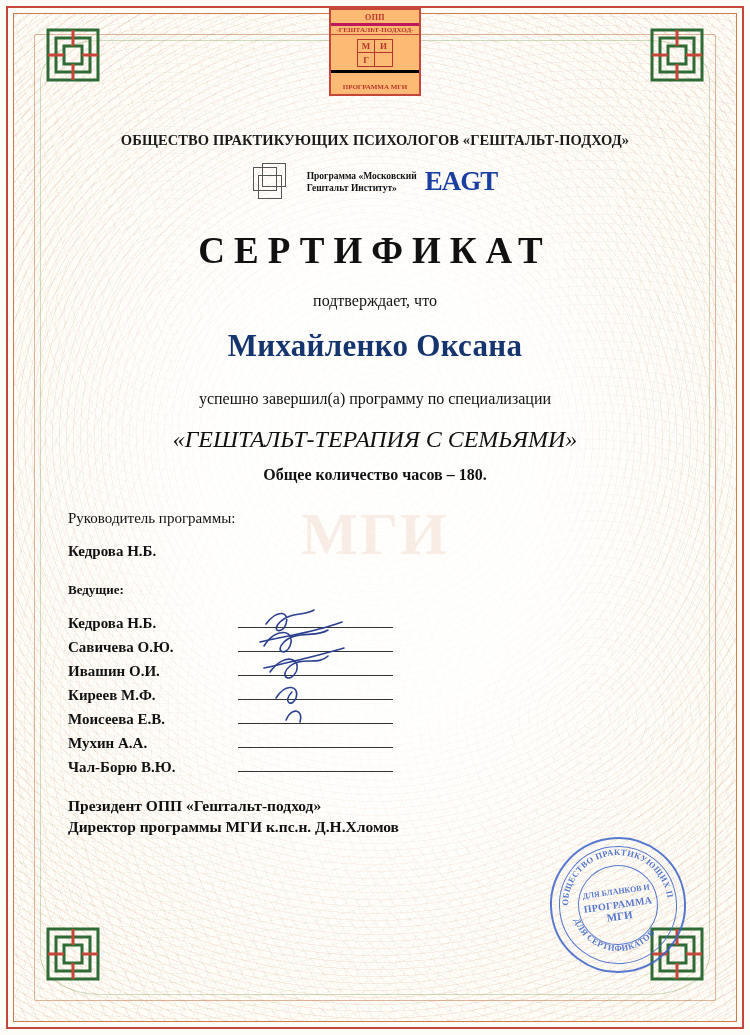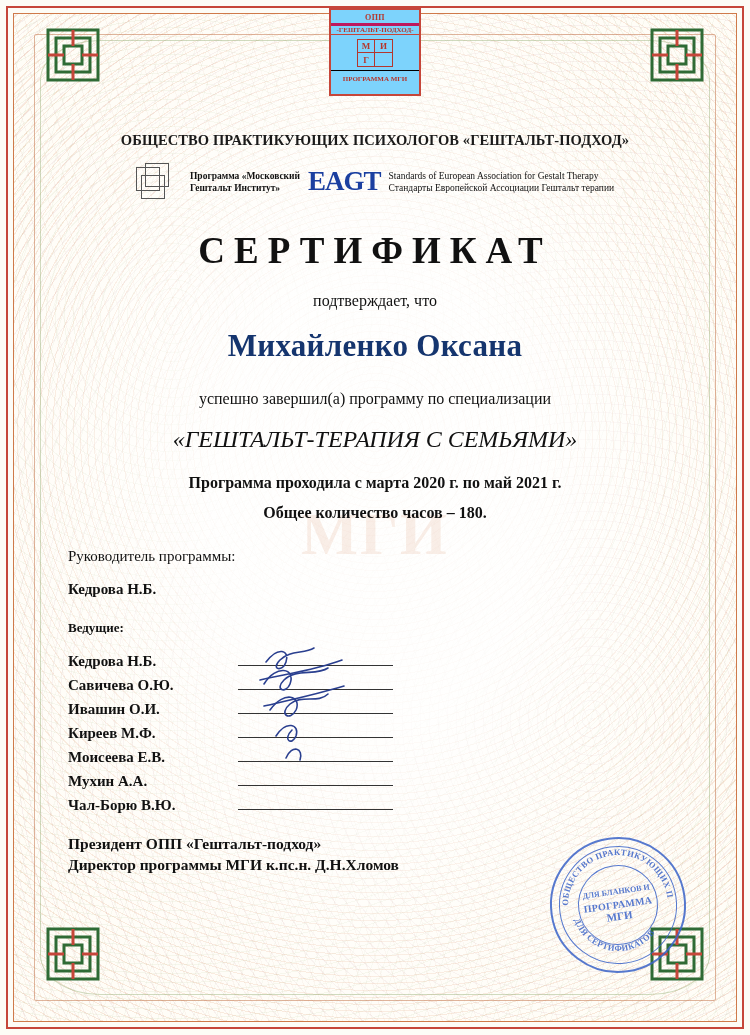--- a/index.html
+++ b/index.html
@@ -34,32 +34,32 @@
   .corner{position:absolute;width:58px;height:58px;}
   .corner svg{display:block;}
   .c-tl{left:44px;top:26px;}
   .c-tr{right:44px;top:26px;transform:scaleX(-1);}
   .c-bl{left:44px;bottom:52px;transform:scaleY(-1);}
   .c-br{right:44px;bottom:52px;transform:scale(-1,-1);}
 
   
   .top-emblem{
     position:absolute;left:50%;top:8px;transform:translateX(-50%);
-    width:92px;height:88px;border:2px solid #c6463a;background:#7dd3fc;
+    width:92px;height:88px;border:2px solid #c6463a;background:#fdba74;
     display:flex;flex-direction:column;align-items:center;justify-content:flex-start;
     padding-top:3px;box-sizing:border-box;z-index:6;
   }
   .top-emblem .l1{font-size:8px;font-weight:bold;color:#b5362c;letter-spacing:.5px;}
   .top-emblem .l2{font-size:7px;font-weight:bold;color:#b5362c;border-top:3px solid #be185d;border-bottom:1px solid #c6463a;width:100%;text-align:center;margin-top:1px;}
   .top-emblem .sq{width:34px;height:26px;border:1px solid #b5362c;margin-top:4px;display:grid;grid-template-columns:1fr 1fr;grid-template-rows:1fr 1fr;}
   .top-emblem .sq span{font-size:9px;font-weight:bold;color:#b5362c;display:flex;align-items:center;justify-content:center;}
   .top-emblem .sq span:nth-child(1){border-right:1px solid #b5362c;border-bottom:1px solid #b5362c;}
   .top-emblem .sq span:nth-child(2){border-bottom:1px solid #b5362c;}
   .top-emblem .sq span:nth-child(3){border-right:1px solid #b5362c;}
-  .top-emblem .l3{font-size:7px;font-weight:bold;color:#b5362c;margin-top:3px;border-top:1px solid #000000;width:100%;text-align:center;padding-top:4px;}
+  .top-emblem .l3{font-size:7px;font-weight:bold;color:#b5362c;margin-top:3px;border-top:3px solid #000000;width:100%;text-align:center;padding-top:10px;}
 
   
   .content{position:absolute;left:56px;right:56px;top:132px;z-index:5;text-align:center;}
 
   .org-title{font-size:14.5px;font-weight:bold;color:#1a1a1a;letter-spacing:.1px;}
 
   .eagt-row{display:flex;align-items:center;justify-content:center;gap:8px;margin-top:14px;}
   .mgi-mark{width:46px;height:40px;position:relative;flex:0 0 auto;}
   .mgi-mark i{position:absolute;border:1.6px solid #555;display:block;}
   .mgi-mark i:nth-child(1){left:0;top:4px;width:22px;height:22px;}
@@ -197,32 +197,27 @@
       <div class="mgi-mark">
           <i></i>
           <i></i>
           <i></i>
         </div>
       <div class="mgi-text">
         <div>Программа «Московский</div>
         <div>Гештальт Институт»</div>
       </div>
       <div class="eagt-logo">EAGT</div>
-      <div class="eagt-text">
-        <div>Standards of  European Association for Gestalt Therapy</div>
-        <div>Стандарты Европейской Ассоциации Гештальт терапии</div>
-      </div>
     </div>
 
     <div class="cert-word">СЕРТИФИКАТ</div>
     <div class="confirm">подтверждает, что</div>
     <div class="holder">Михайленко Оксана</div>
     <div class="completed">успешно завершил(а) программу по специализации</div>
     <div class="program">«ГЕШТАЛЬТ-ТЕРАПИЯ С СЕМЬЯМИ»</div>
-    <div class="period">Программа проходила с марта 2020 г. по май 2021 г.</div>
     <div class="hours">Общее количество часов – 180.</div>
 
     <div class="block-left">
       <div class="lead-label">Руководитель  программы:</div>
       <div class="lead-name">Кедрова Н.Б.</div>
       <div class="teachers-label">Ведущие:</div>
 
       <div class="teachers">
         <div class="t-row">
           <span class="t-name">Кедрова Н.Б.</span>

